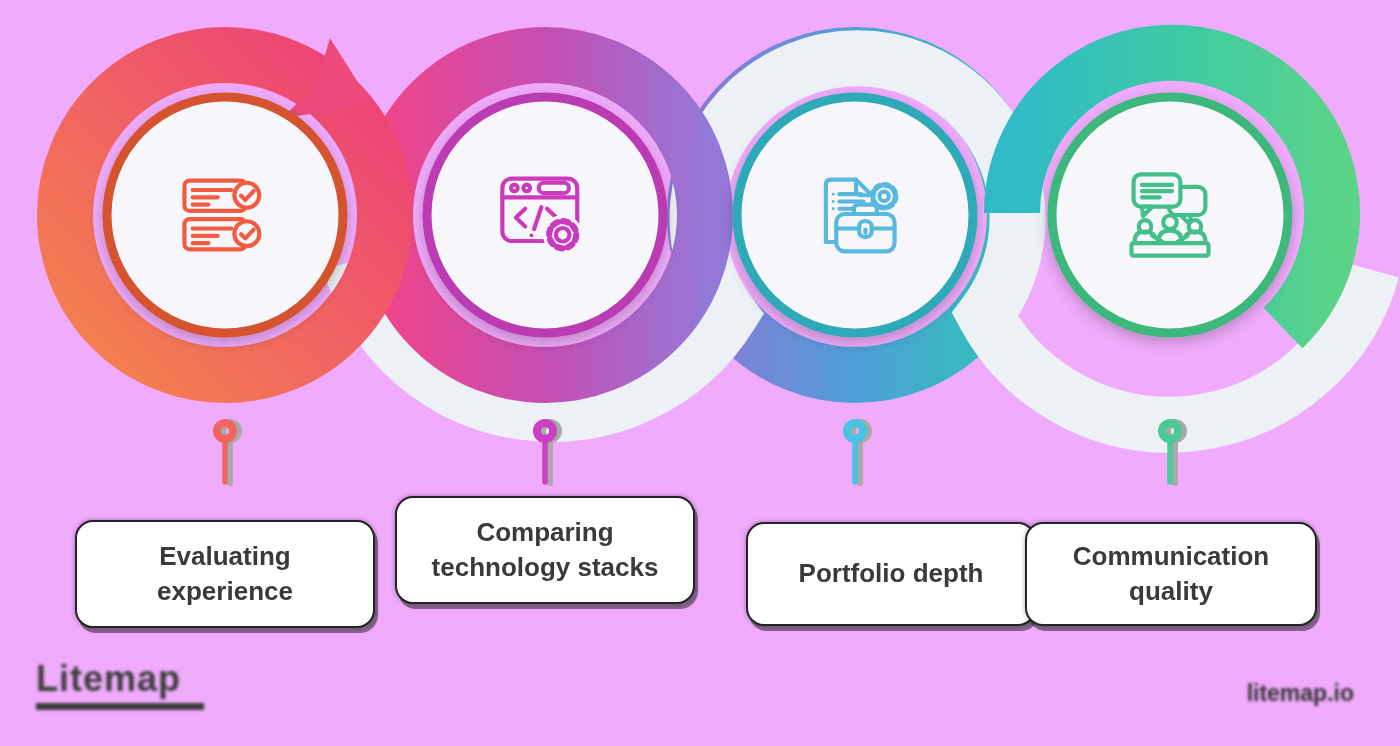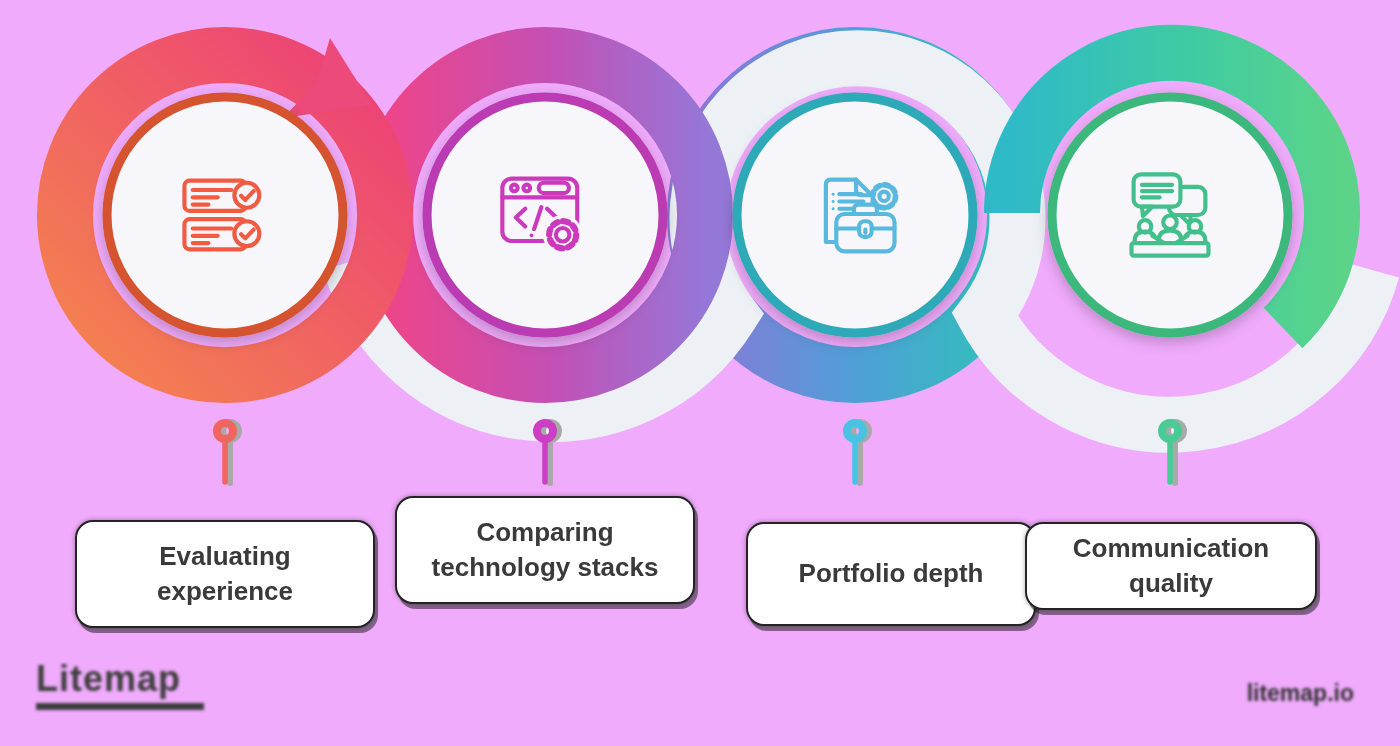--- a/index.html
+++ b/index.html
@@ -184,21 +184,21 @@
 
   <div class="card" style="left:75px;top:520px;">
     <div class="lbl">Evaluating experience</div>
   </div>
   <div class="card" style="left:395px;top:496px;">
     <div class="lbl">Comparing technology stacks</div>
   </div>
   <div class="card" style="left:746px;top:522px;width:290px;height:104px;">
     <div class="lbl">Portfolio depth</div>
   </div>
-  <div class="card" style="left:1025px;top:522px;width:292px;height:88px;">
+  <div class="card" style="left:1025px;top:522px;width:292px;height:104px;">
     <div class="lbl">Communication quality</div>
   </div>
 
   <div class="footer-logo">
     <div class="word">Litemap</div>
     <div class="bar"></div>
   </div>
   <div class="footer-credit">litemap.io</div>
 
 </div>

